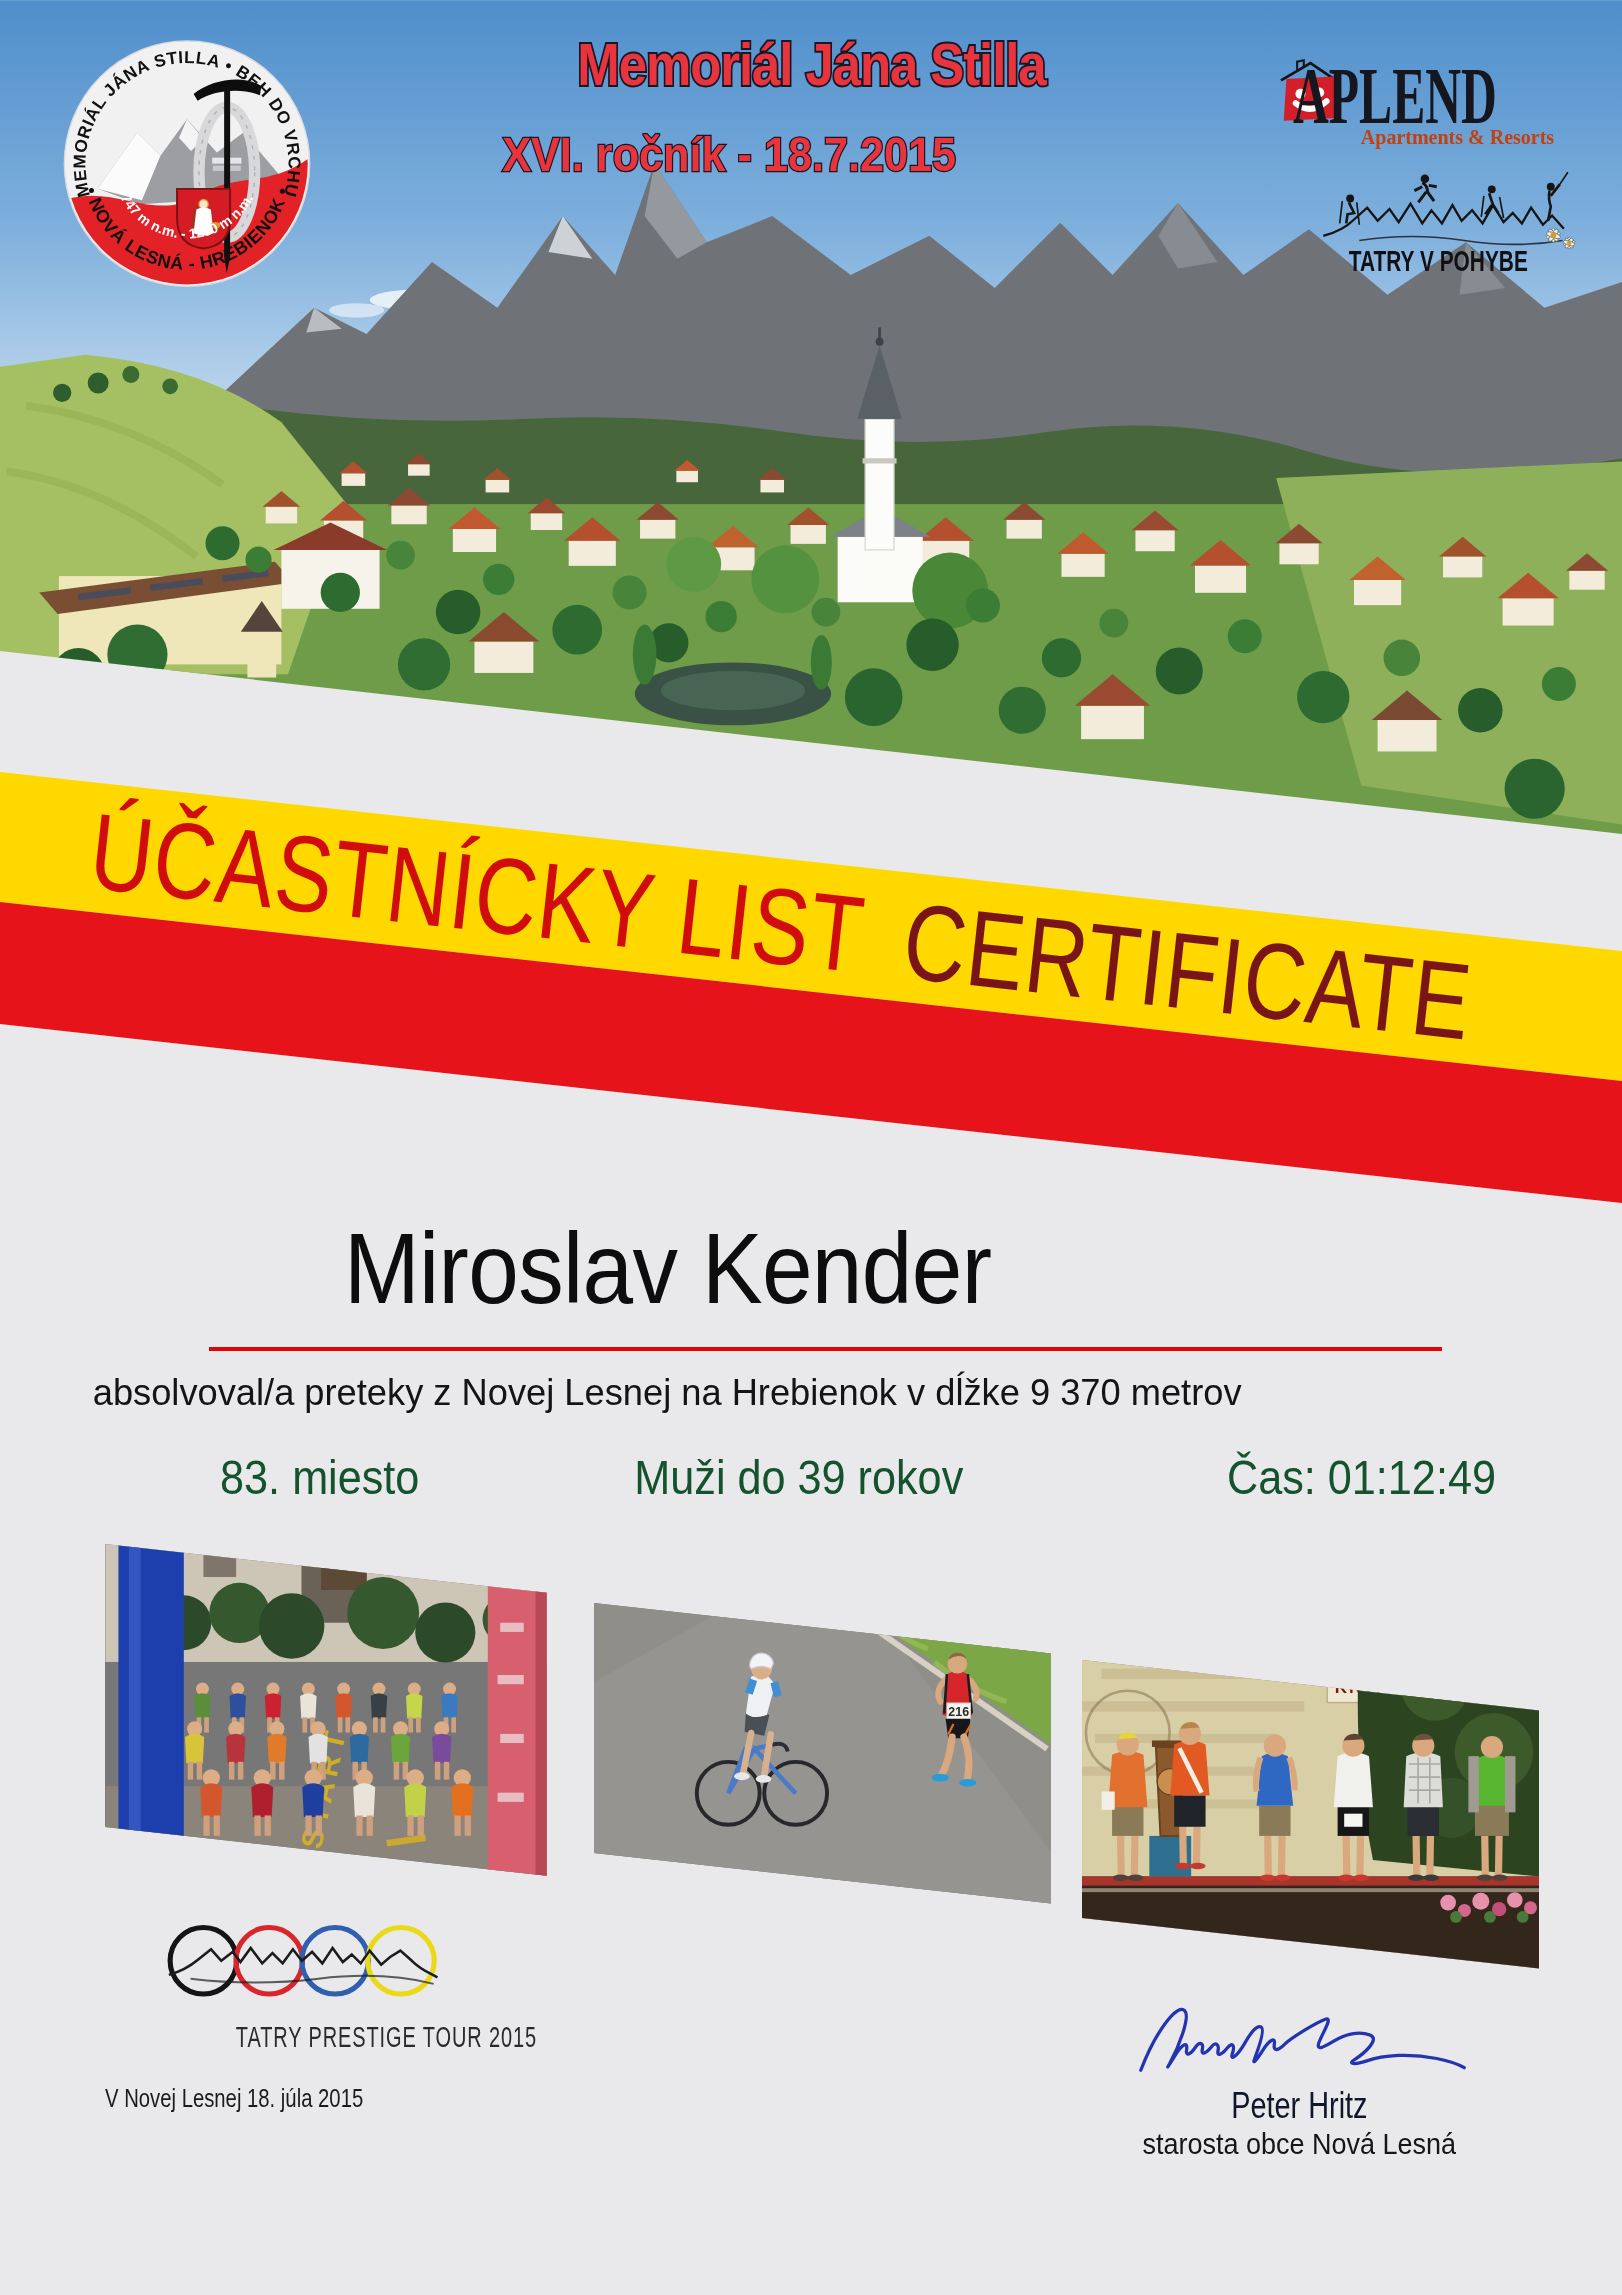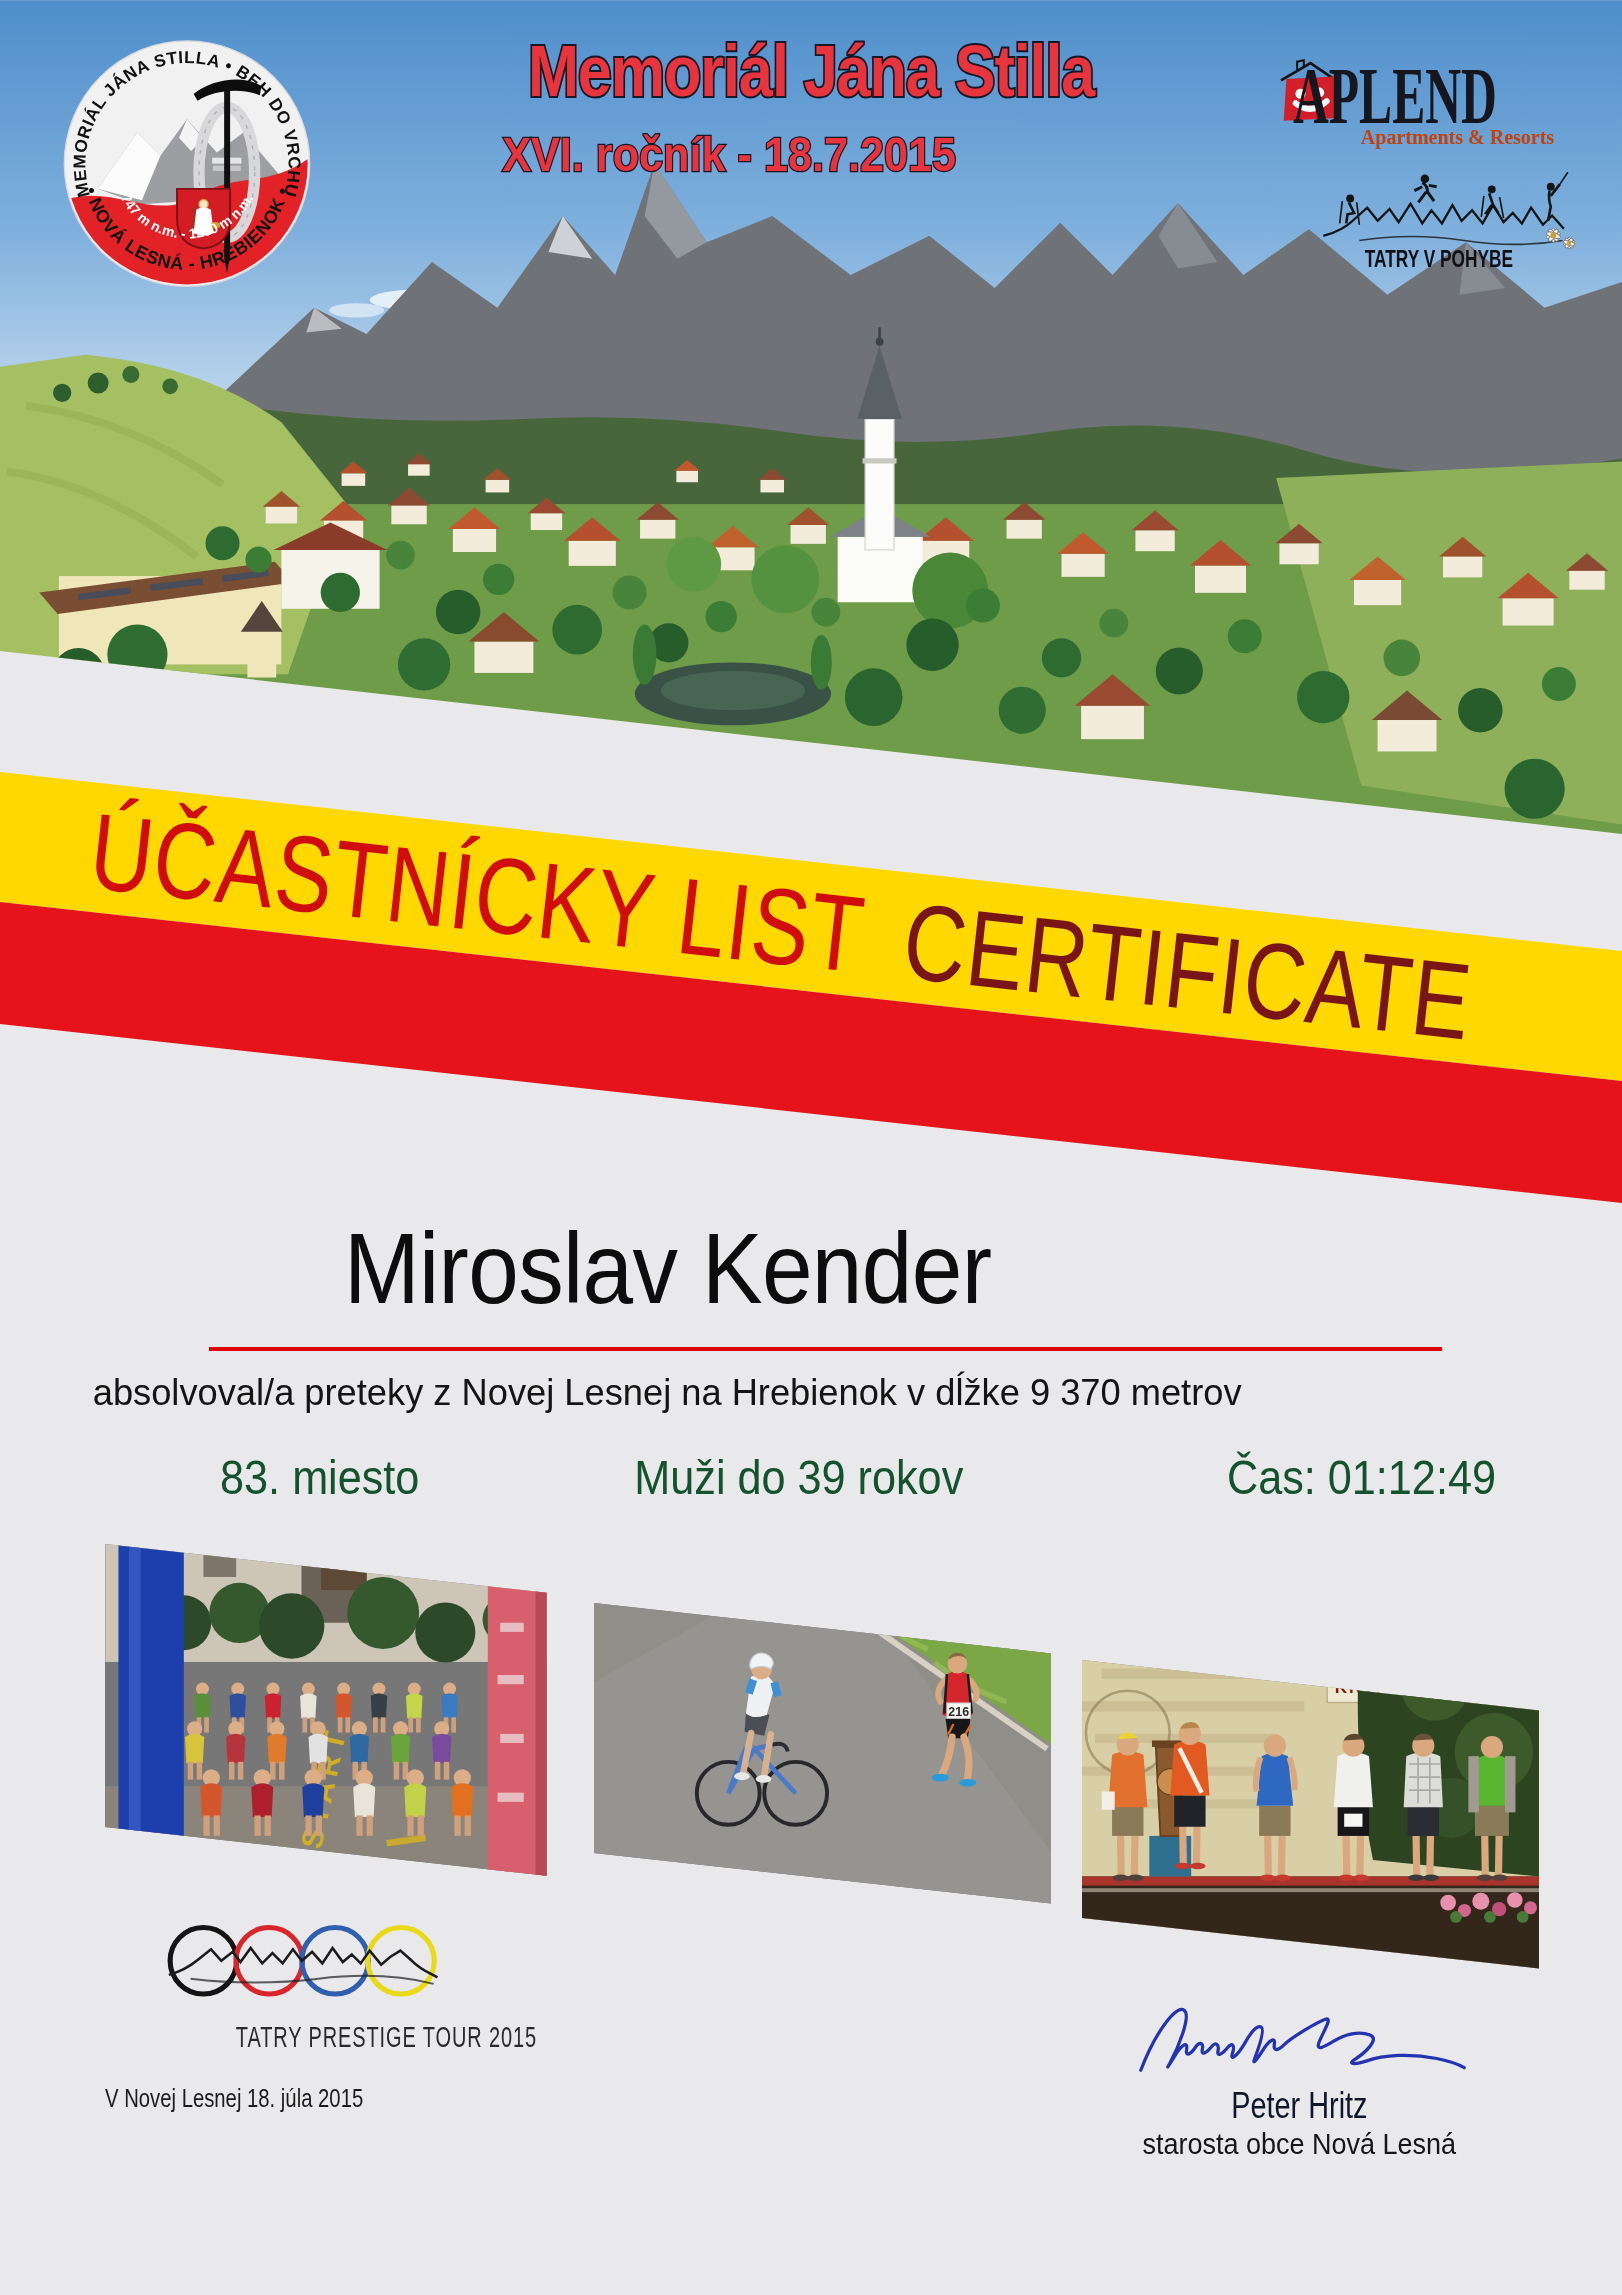--- a/index.html
+++ b/index.html
@@ -7,38 +7,38 @@
         font-family:"Liberation Sans",sans-serif;color:#161616;}
 
   
   .hero{position:absolute;left:0;top:0;width:1623px;height:838px;
         clip-path:polygon(0 0,1623px 0,1623px 834px,0 651px);}
   .hero svg{display:block;}
 
   
   .badge{position:absolute;left:60px;top:33px;width:254px;height:262px;}
   .title{position:absolute;left:0;top:35px;width:1623px;text-align:center;
-         font-size:72px;font-weight:bold;line-height:1;color:#e8343c;
+         font-size:60px;font-weight:bold;line-height:1;color:#e8343c;
          -webkit-text-stroke:3.9px #171726;paint-order:stroke fill;white-space:nowrap;}
   .title .in{display:inline-block;transform:scaleX(.85);transform-origin:50% 50%;letter-spacing:-1.3px;}
   .subtitle{position:absolute;left:0;top:131px;width:1458px;text-align:center;
          font-size:48px;font-weight:bold;line-height:1;color:#e8343c;
          -webkit-text-stroke:2.6px #171726;paint-order:stroke fill;white-space:nowrap;}
   .subtitle .in{display:inline-block;transform:scaleX(.9);}
 
   .aplend-icon{position:absolute;left:1277px;top:59px;width:67px;height:67px;}
   .aplend-name{position:absolute;left:1293px;top:56px;width:229px;text-align:left;
          font-family:"Liberation Serif",serif;font-weight:bold;font-size:80px;line-height:1;
          color:#16161e;white-space:nowrap;}
   .aplend-name .in{display:inline-block;transform:scaleX(.62);transform-origin:0 50%;}
   .aplend-tag{position:absolute;left:1345px;top:126px;width:225px;text-align:center;
          font-family:"Liberation Serif",serif;font-weight:bold;font-size:20px;color:#c2410c;white-space:nowrap;}
   .tatry-icon{position:absolute;left:1320px;top:167px;width:257px;height:84px;}
   .tatry-label{position:absolute;left:1314px;top:247px;width:249px;text-align:center;
-         font-size:24px;font-weight:bold;color:#101015;line-height:1;white-space:nowrap;}
+         font-size:29px;font-weight:bold;color:#101015;line-height:1;white-space:nowrap;}
   .tatry-label .in{display:inline-block;transform:scaleX(.72);}
 
   
   .band{position:absolute;left:0;width:1623px;transform:skewY(6.3deg);transform-origin:0 0;}
   .band.yellow{top:772px;height:130px;background:#ffd800;}
   .band.red{top:902px;height:122px;background:#e6131a;}
   .band-text{position:absolute;left:97px;top:797px;transform:rotate(6.3deg);
          transform-origin:0 0;font-size:108px;line-height:1;white-space:nowrap;z-index:3;}
   .band-text .in{display:inline-block;transform:scaleX(.8);transform-origin:0 50%;
          color:#d10c0c;letter-spacing:1.3px;}

